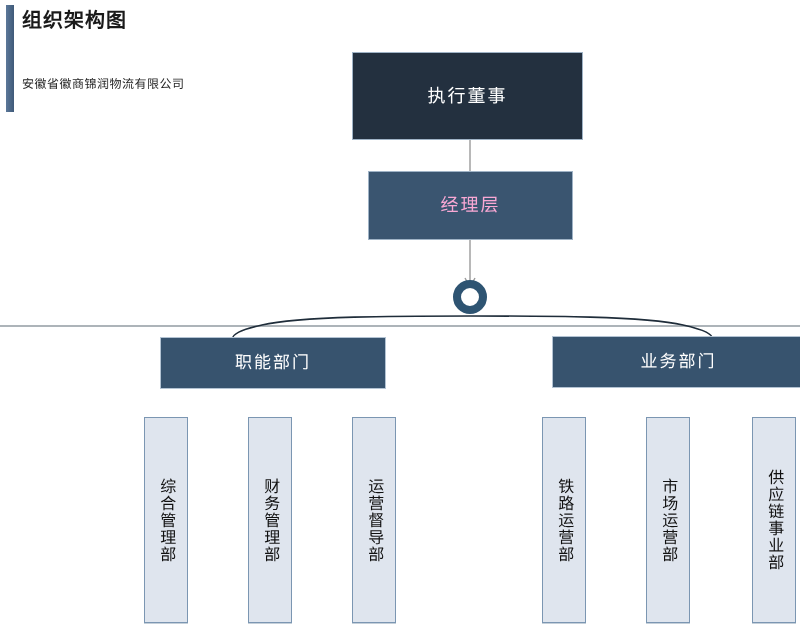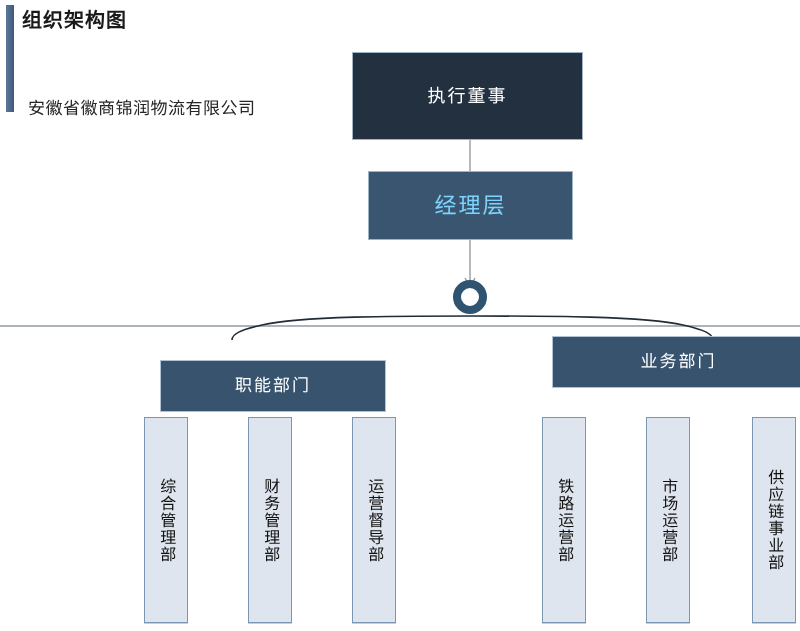--- a/index.html
+++ b/index.html
@@ -31,29 +31,28 @@
     top: 4px;
     font-family: "DejaVu Serif", "Liberation Serif", serif;
     font-size: 20px;
     font-weight: 600;
     color: #1a1a1a;
     letter-spacing: 1px;
     white-space: nowrap;
   }
   #chart-subtitle {
     position: absolute;
-    left: 28px;
+    left: 22px;
     top: 74px;
     font-family: "DejaVu Serif", "Liberation Serif", serif;
-    font-size: 17px;
+    font-size: 12px;
     font-weight: 400;
     color: #262626;
     letter-spacing: 0.5px;
     white-space: nowrap;
-    margin-top: 20px;
   }
 
   
   #connectors {
     position: absolute;
     left: 0;
     top: 0;
     width: 800px;
     height: 631px;
     pointer-events: none;
@@ -81,22 +80,22 @@
     color: #ffffff;
     font-size: 18px;
     letter-spacing: 2px;
   }
 
   .node-manager {
     background: #3a5570;
     border: 1px solid #9fb3c6;
   }
   .node-manager .node-label {
-    color: #7dd3fc;
-    font-size: 22px;
+    color: #f9a8d4;
+    font-size: 18px;
     letter-spacing: 2px;
   }
 
   .node-branch {
     background: #37536e;
     border: 1px solid #b3c3d3;
   }
   .node-branch .node-label {
     color: #ffffff;
     font-size: 17px;
@@ -144,21 +143,21 @@
   </svg>
 
   <div class="node node-top" style="left:352px; top:52px; width:231px; height:88px;">
     <span class="node-label">执行董事</span>
   </div>
 
   <div class="node node-manager" style="left:368px; top:171px; width:205px; height:69px;">
     <span class="node-label">经理层</span>
   </div>
 
-  <div class="node node-branch" style="left:160px; top:337px; width:226px; height:52px;margin-top:23px;">
+  <div class="node node-branch" style="left:160px; top:337px; width:226px; height:52px;">
     <span class="node-label">职能部门</span>
   </div>
 
   <div class="node node-branch" style="left:552px; top:336px; width:253px; height:52px;">
     <span class="node-label">业务部门</span>
   </div>
 
   <div class="node node-leaf" style="left:144px; top:417px; width:44px; height:206px;">
     <span class="node-label">综合管理部</span>
   </div>

